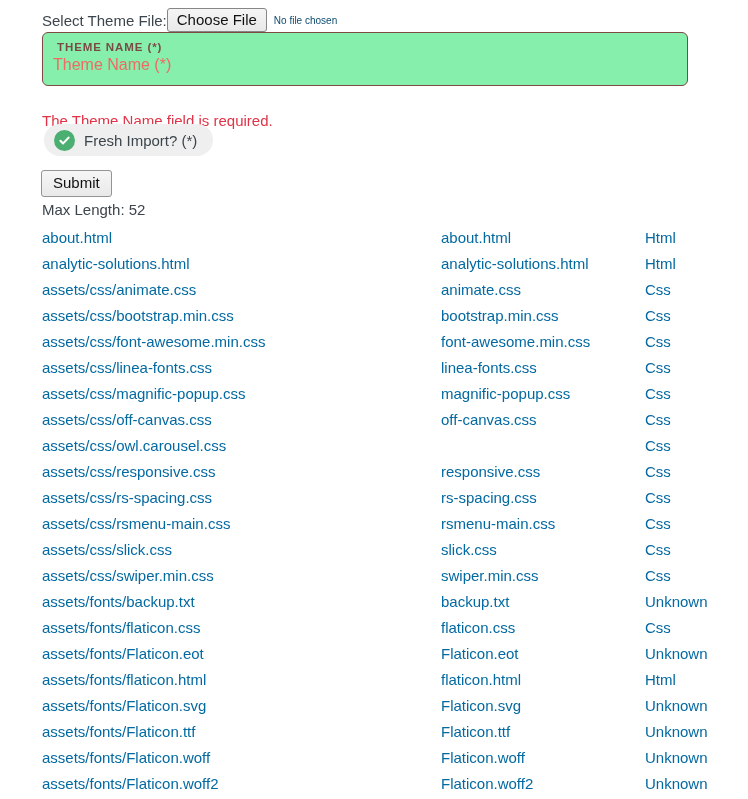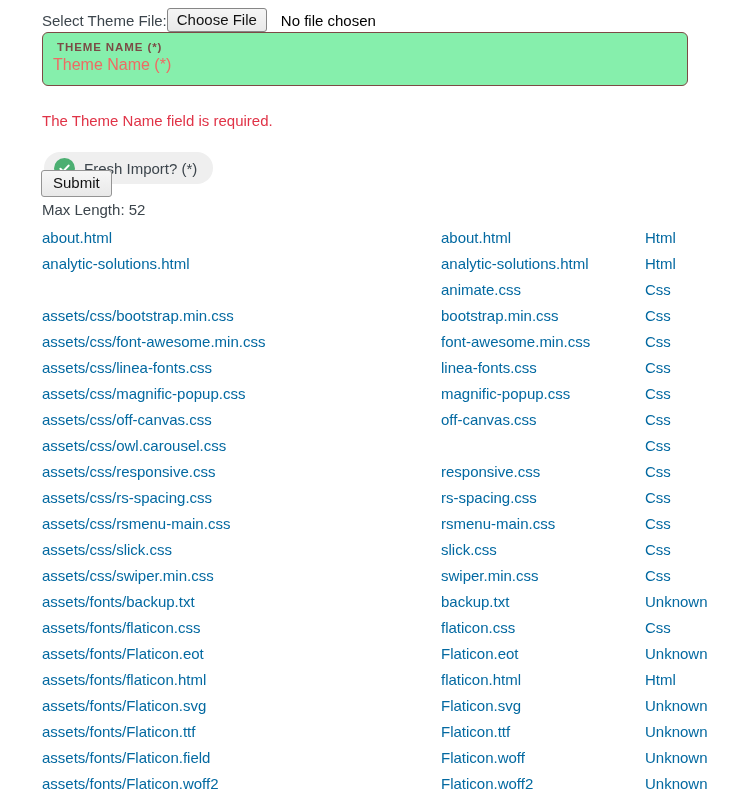--- a/index.html
+++ b/index.html
@@ -37,23 +37,23 @@
     border: 1px solid #868686;
     border-radius: 3px;
     padding: 2px 9px 3px 9px;
     font-family: "Liberation Sans", sans-serif;
     font-size: 15px;
     color: #111111;
     line-height: 17px;
     cursor: default;
   }
   .no-file-text {
-    margin-left: 14px;
-    font-size: 15px;
-    color: #000000;
+    margin-left: 7px;
+    font-size: 10px;
+    color: #0c4a6e;
   }
 
   
   .theme-field {
     position: absolute;
     left: 42px;
     top: 32px;
     width: 646px;
     height: 54px;
     border: 1px solid #7d4a45;
@@ -96,21 +96,21 @@
     top: 112px;
     font-size: 15px;
     color: #e03347;
     line-height: 18px;
   }
 
   
   .fresh-import-pill {
     position: absolute;
     left: 44px;
-    top: 152px;
+    top: 124px;
     display: flex;
     align-items: center;
     background: #efefef;
     border-radius: 16px;
     padding: 4px 16px 4px 10px;
     height: 24px;
     box-sizing: content-box;
     cursor: default;
   }
   .check-icon {
@@ -223,20 +223,21 @@
       <span class="col-path">about.html</span>
       <span class="col-name">about.html</span>
       <span class="col-type">Html</span>
     </div>
     <div class="file-row-item">
       <span class="col-path">analytic-solutions.html</span>
       <span class="col-name">analytic-solutions.html</span>
       <span class="col-type">Html</span>
     </div>
     <div class="file-row-item">
+      <span class="col-path">assets/css/animate.css</span>
       <span class="col-name">animate.css</span>
       <span class="col-type">Css</span>
     </div>
     <div class="file-row-item">
       <span class="col-path">assets/css/bootstrap.min.css</span>
       <span class="col-name">bootstrap.min.css</span>
       <span class="col-type">Css</span>
     </div>
     <div class="file-row-item">
       <span class="col-path">assets/css/font-awesome.min.css</span>
@@ -311,21 +312,21 @@
       <span class="col-path">assets/fonts/Flaticon.svg</span>
       <span class="col-name">Flaticon.svg</span>
       <span class="col-type">Unknown</span>
     </div>
     <div class="file-row-item">
       <span class="col-path">assets/fonts/Flaticon.ttf</span>
       <span class="col-name">Flaticon.ttf</span>
       <span class="col-type">Unknown</span>
     </div>
     <div class="file-row-item">
-      <span class="col-path">assets/fonts/Flaticon.field</span>
+      <span class="col-path">assets/fonts/Flaticon.woff</span>
       <span class="col-name">Flaticon.woff</span>
       <span class="col-type">Unknown</span>
     </div>
     <div class="file-row-item">
       <span class="col-path">assets/fonts/Flaticon.woff2</span>
       <span class="col-name">Flaticon.woff2</span>
       <span class="col-type">Unknown</span>
     </div>
   </div>
 

